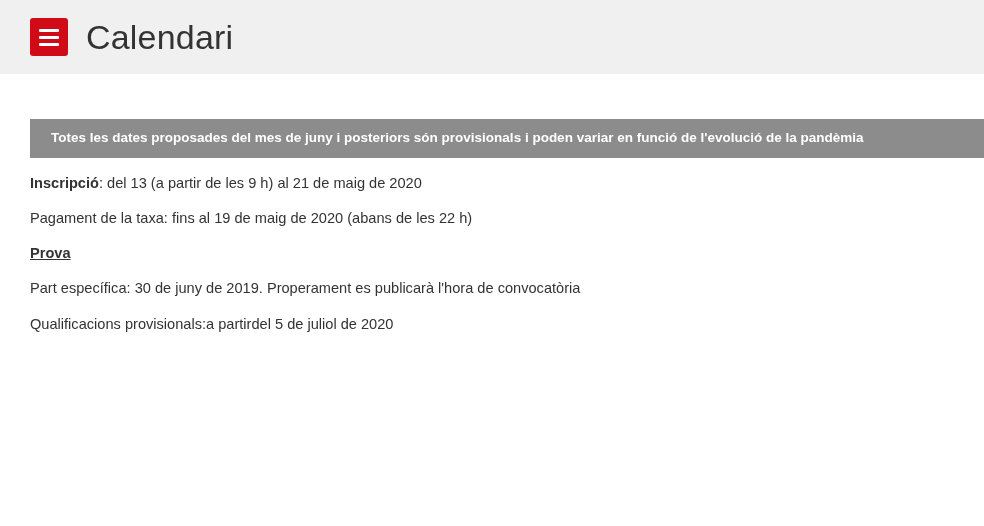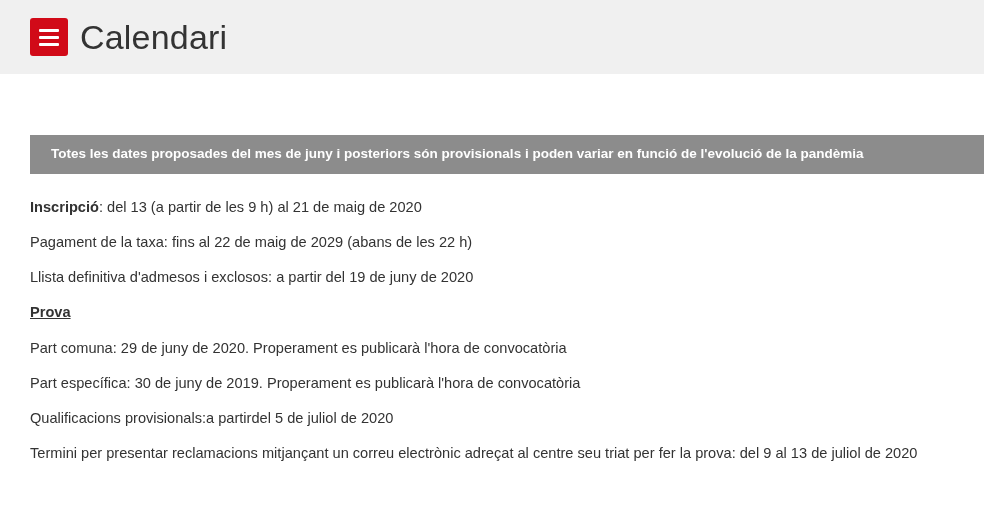--- a/index.html
+++ b/index.html
@@ -40,46 +40,46 @@
     flex: 0 0 auto;
   }
   .menu-button span.bar {
     display: block;
     width: 20px;
     height: 3px;
     background: #ffffff;
     border-radius: 1px;
   }
   .page-title {
-    margin-left: 12px;
+    margin-left: 18px;
     font-size: 34px;
     font-weight: normal;
     color: #333333;
     letter-spacing: 0.2px;
     line-height: 1;
   }
 
   
   .content {
-    padding: 16px 30px;
+    padding: 0 30px;
     box-sizing: border-box;
   }
   .notice-bar {
     margin-top: 45px;
     background: #8c8c8c;
     color: #ffffff;
     font-size: 13.5px;
     font-weight: bold;
     padding: 11px 0 11px 21px;
     box-sizing: border-box;
     width: 954px;
     line-height: 1.25;
   }
   .lines {
-    margin-top: 24px;
+    margin-top: 16px;
   }
   .line {
     font-size: 14.6px;
     line-height: 1.35;
     margin-bottom: 15.5px;
     color: #333333;
     white-space: nowrap;
   }
   .line b {
     font-weight: bold;
@@ -98,21 +98,18 @@
     <span class="bar"></span>
     <span class="bar"></span>
   </button>
   <h1 class="page-title">Calendari</h1>
 </div>
 
 <div class="content">
   <div class="notice-bar">Totes les dates proposades del mes de juny i posteriors són provisionals i poden variar en funció de l'evolució de la pandèmia</div>
   <div class="lines">
       <div class="line"><b>Inscripció</b><span>: del 13 (a partir de les 9 h) al 21 de maig de 2020</span></div>
-      <div class="line"><span>Pagament de la taxa: fins al 22 de maig de 2029 (abans de les 22 h)</span></div>
-      <div class="line"><span>Llista definitiva d'admesos i exclosos: a partir del 19 de juny de 2020</span></div>
+      <div class="line"><span>Pagament de la taxa: fins al 19 de maig de 2020 (abans de les 22 h)</span></div>
       <div class="line heading"><b>Prova</b></div>
-      <div class="line"><span>Part comuna: 29 de juny de 2020. Properament es publicarà l'hora de convocatòria</span></div>
       <div class="line"><span>Part específica: 30 de juny de 2019. Properament es publicarà l'hora de convocatòria</span></div>
       <div class="line"><span>Qualificacions provisionals:a partirdel 5 de juliol de 2020</span></div>
-      <div class="line"><span>Termini per presentar reclamacions mitjançant un correu electrònic adreçat al centre seu triat per fer la prova: del 9 al 13 de juliol de 2020</span></div>
     </div>
 </div>
 
 </body></html>

